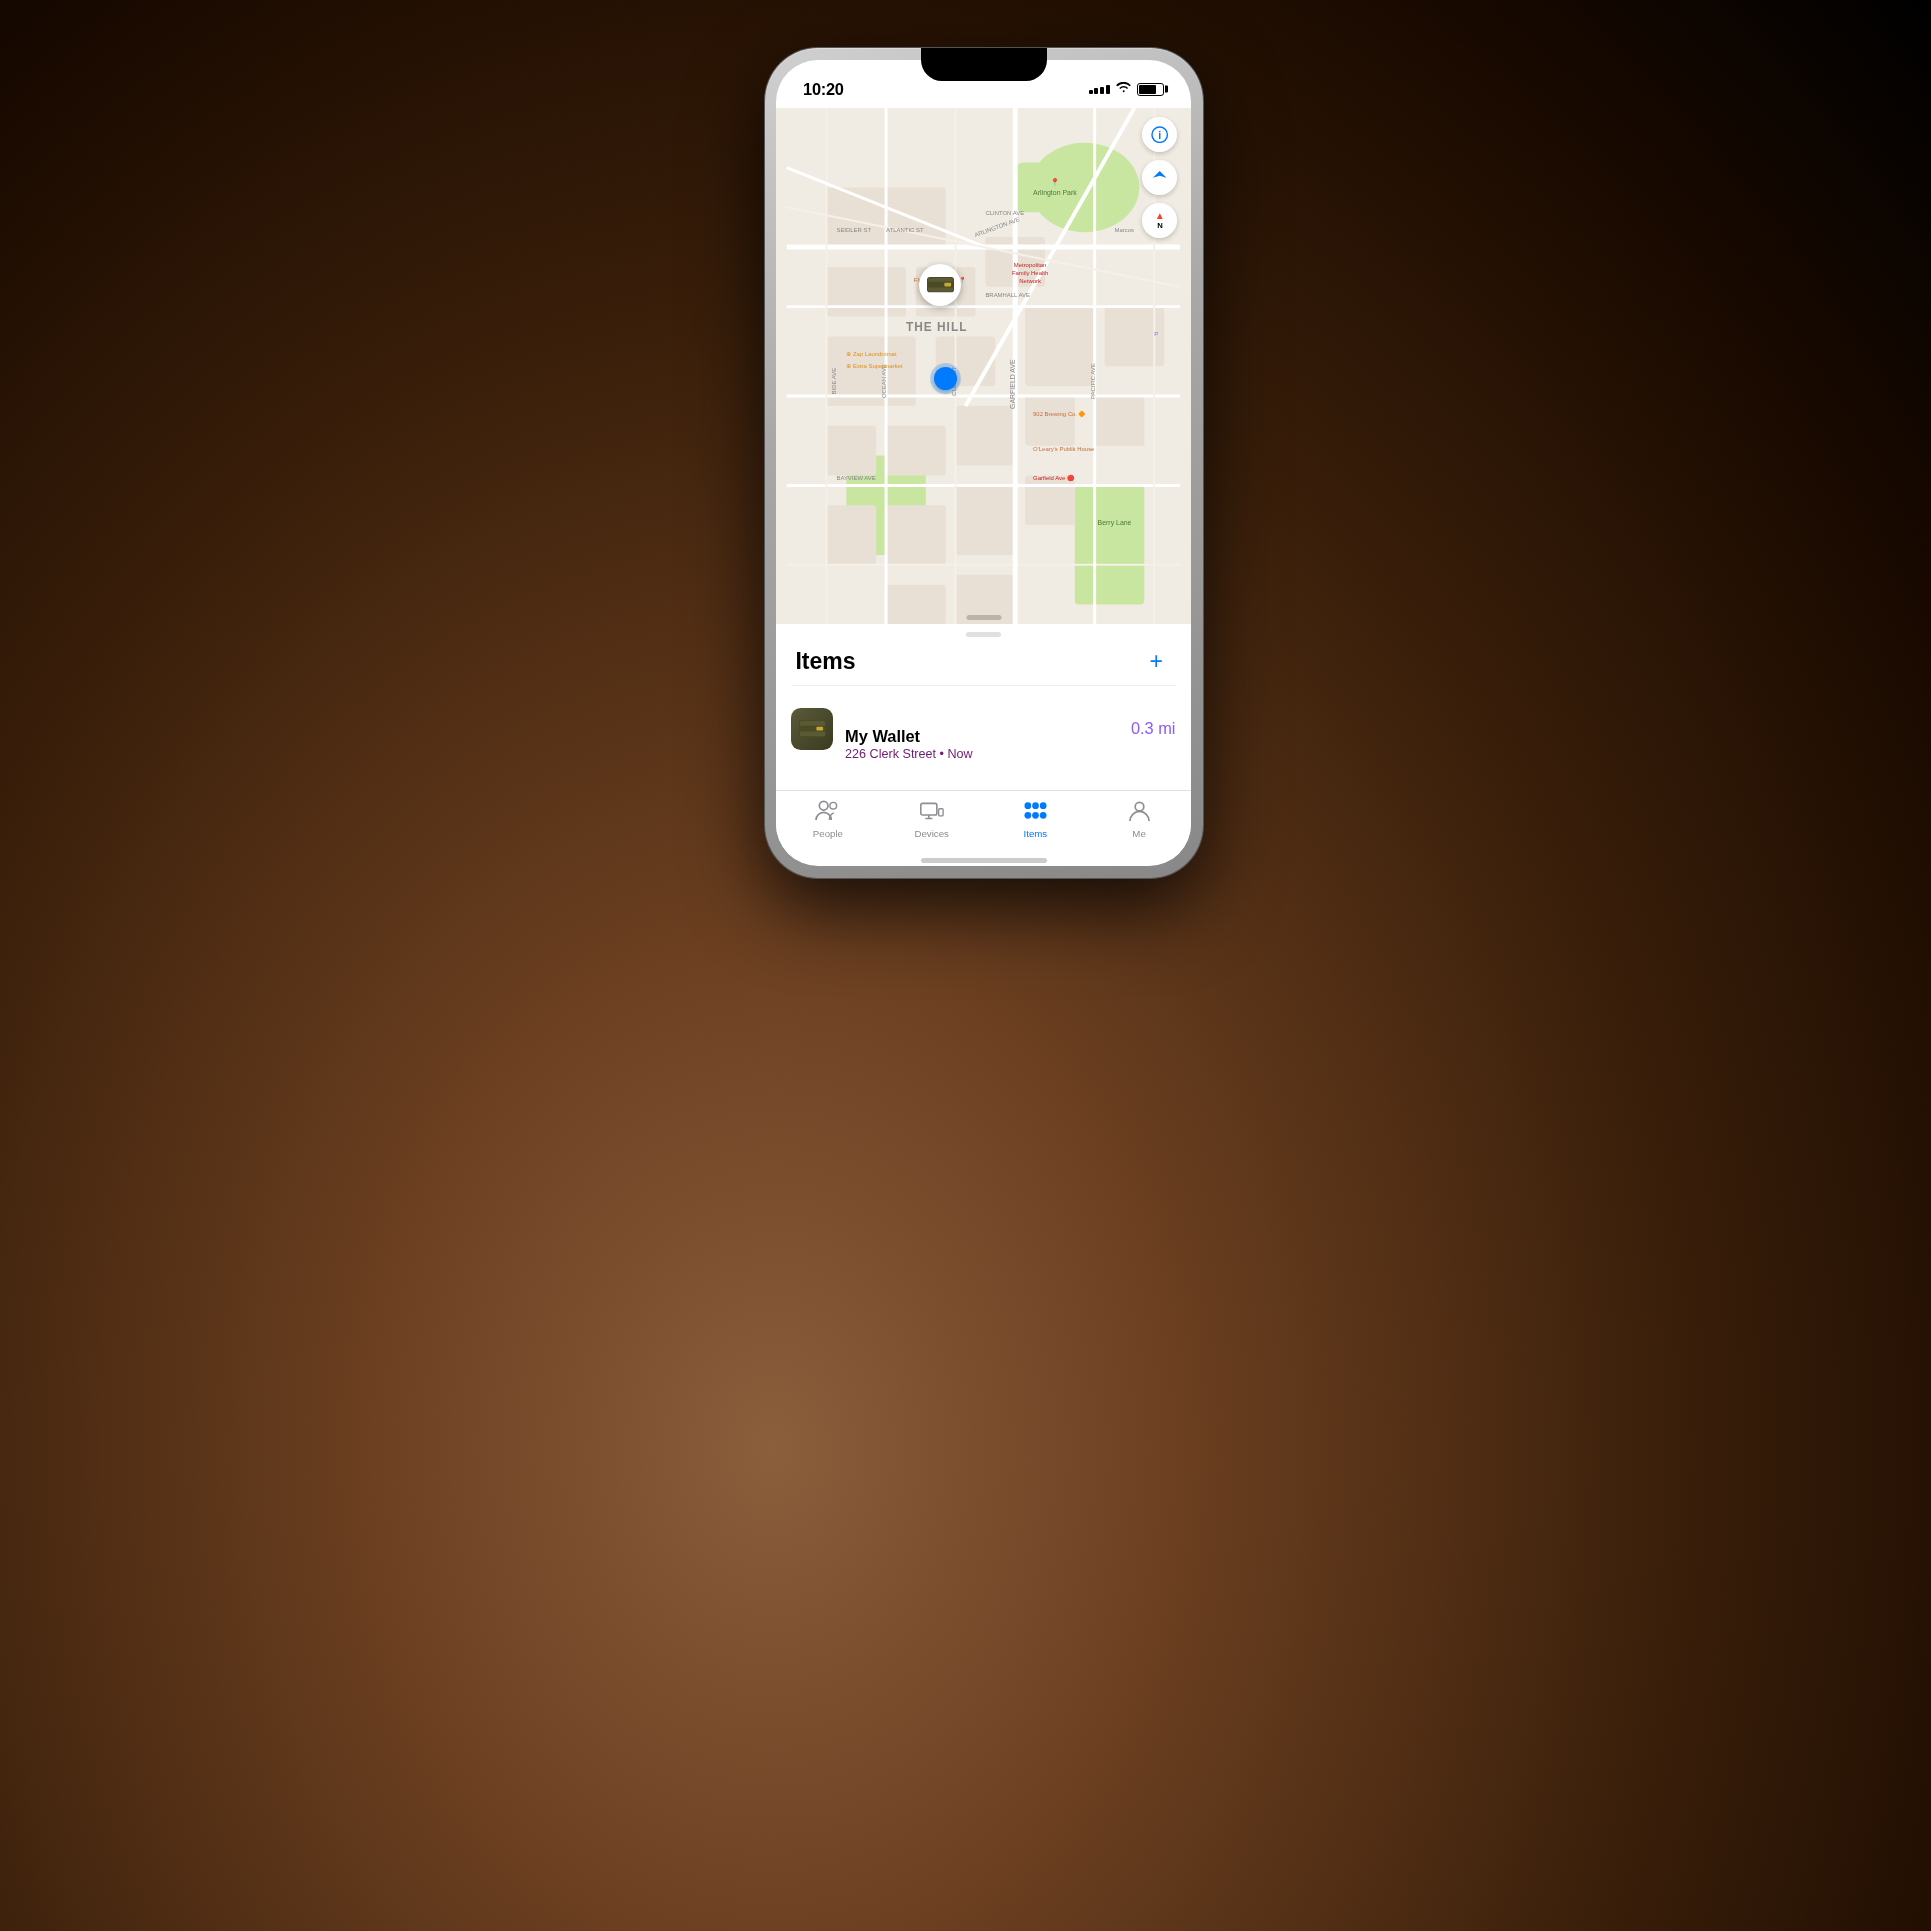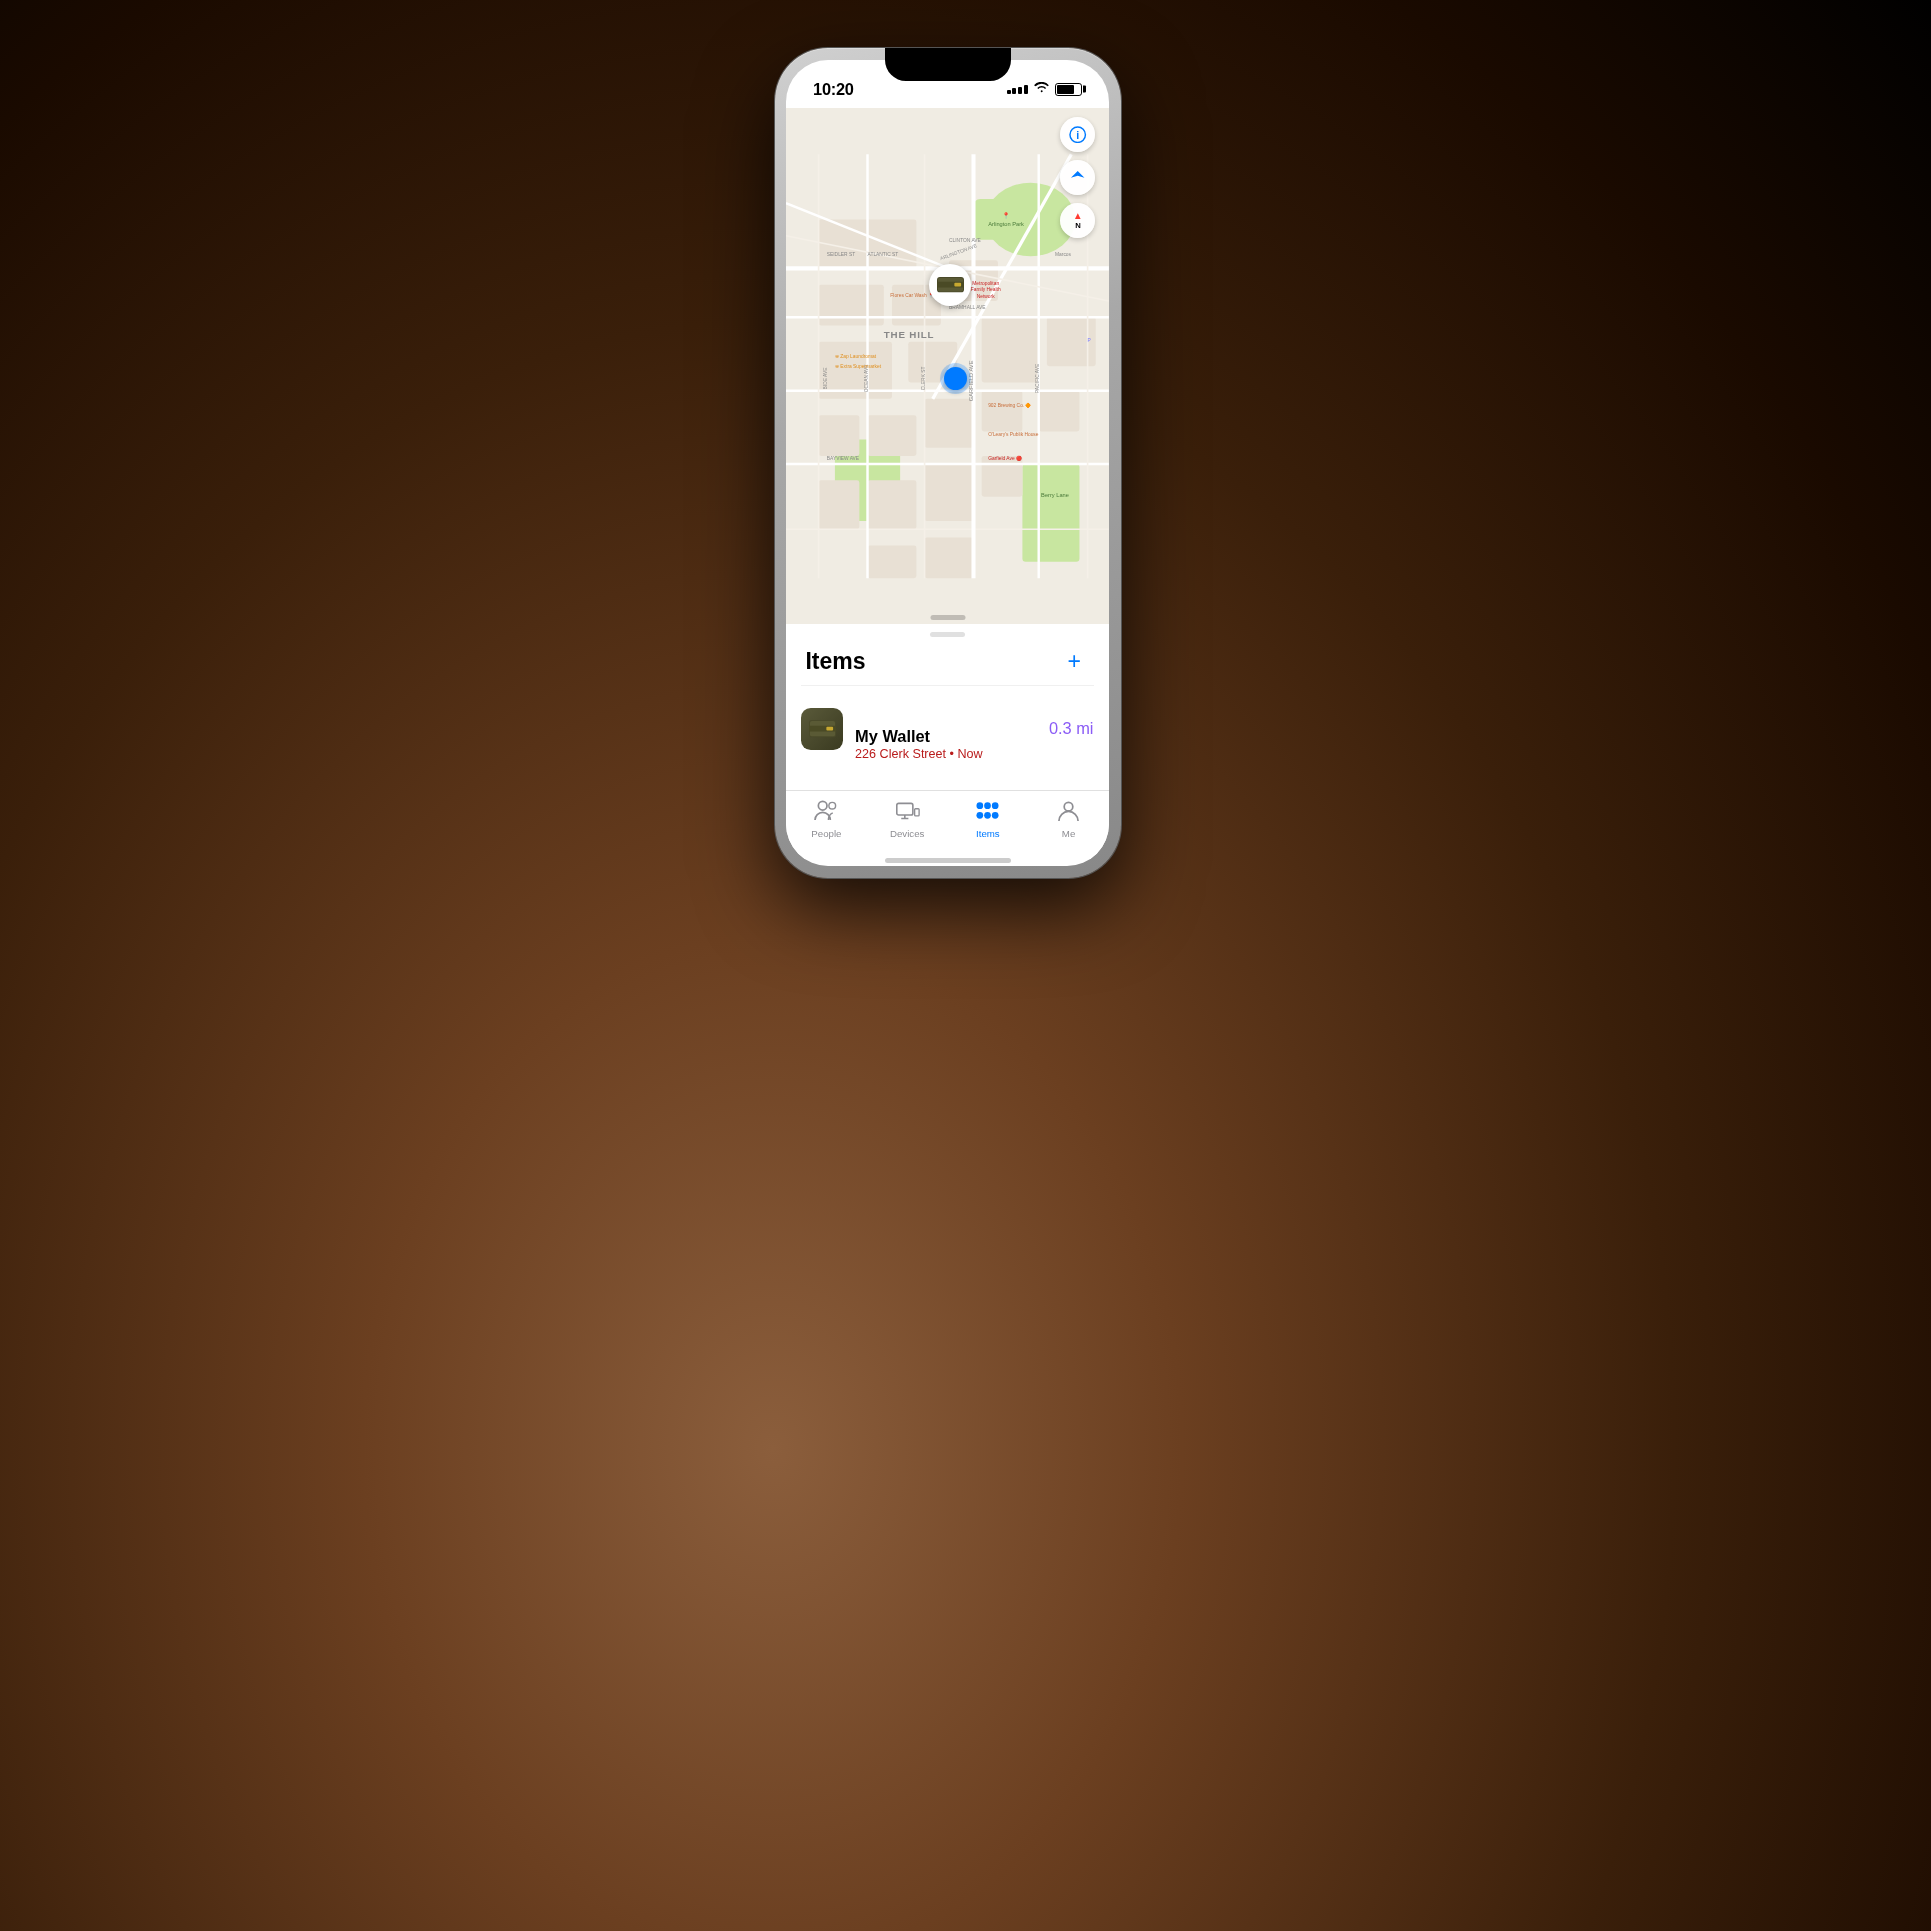--- a/index.html
+++ b/index.html
@@ -36,22 +36,22 @@
       left: 50%;
       transform: translateX(-50%);
       width: 406px;
       height: 830px;
     }
 
     
     .phone-shell {
       position: absolute;
       top: 0;
-      left: 12px;
-      width: 346px;
+      left: 2px;
+      width: 438px;
       height: 830px;
       background: linear-gradient(160deg, #d0d0d0 0%, #a8a8a8 40%, #888 100%);
       border-radius: 53px;
       box-shadow:
         0 0 0 1px #555,
         0 29px 77px rgba(0,0,0,0.8),
         inset 0 1px 0 rgba(255,255,255,0.3);
     }
 
     
@@ -325,21 +325,21 @@
     }
 
     .item-name {
       font-size: 16.4px;
       font-weight: 600;
       color: #000;
     }
 
     .item-subtitle {
       font-size: 12.6px;
-      color: #b91c1c;
+      color: #701a75;
       margin-top: 1.9px;
     }
 
     .item-distance {
       font-size: 16.4px;
       color: #8b5cf6;
     }
 
     
     .tab-bar {

